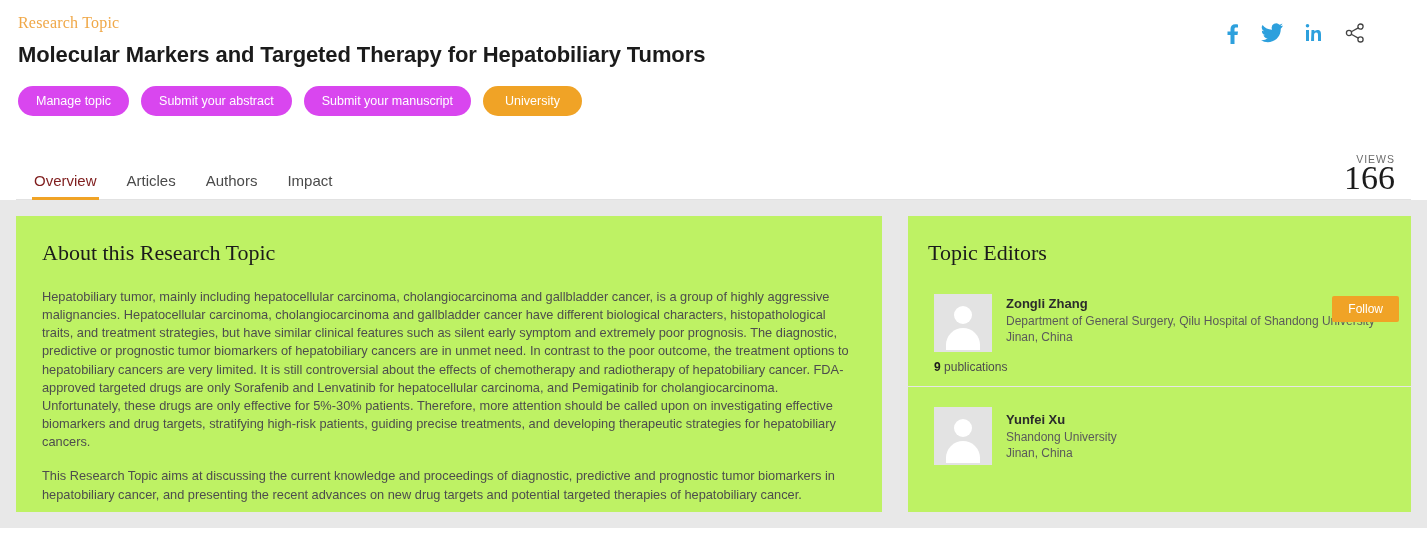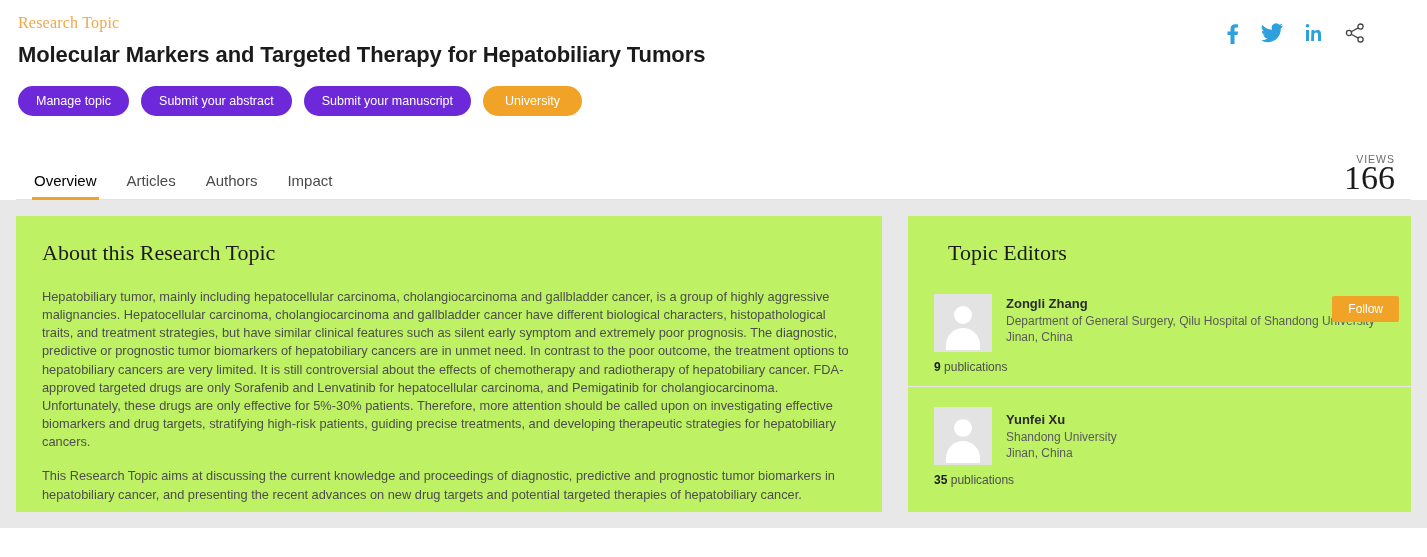--- a/index.html
+++ b/index.html
@@ -36,21 +36,21 @@
   .social svg { display: block; }
 
   .btn-row { display: flex; gap: 12px; margin: 0 0 0 2px; }
   .btn {
     border: none; outline: none; cursor: pointer;
     border-radius: 16px;
     height: 30px;
     padding: 0 18px;
     font-size: 12.5px;
     color: #ffffff;
-    background: #6d28d9;
+    background: #d946ef;
     font-family: "Liberation Sans", sans-serif;
     display: inline-flex; align-items: center; justify-content: center;
     white-space: nowrap;
   }
   .btn.participate { background: #f0a326; padding: 0 22px; }
 
   
   .tabs-wrap {
     margin-top: 40px;
     border-bottom: 1px solid #e2e2e2;
@@ -64,21 +64,21 @@
     height: 100%;
   }
   .tab {
     font-size: 15px;
     color: #4a4a4a;
     padding-bottom: 10px;
     cursor: pointer;
     position: relative;
     font-family: "Liberation Sans", sans-serif;
   }
-  .tab.active { color: #000000; text-align: center; }
+  .tab.active { color: #7f1d1d; text-align: center; }
   .tab.active::after {
     content: "";
     position: absolute;
     left: -2px; right: -2px; bottom: -1px;
     height: 3px;
     background: #f0a326;
   }
   .views {
     position: absolute;
     right: 16px; bottom: 4px;
@@ -112,21 +112,21 @@
   .left-card { width: 866px; }
   .right-card { width: 503px; padding: 24px 0 0 0; }
 
   .section-title {
     font-family: "Liberation Serif", serif;
     font-size: 22px;
     color: #1b1b1b;
     margin: 0 0 22px 0;
     font-weight: normal;
   }
-  .right-card .section-title { padding-left: 40px; }
+  .right-card .section-title { padding-left: 20px; }
 
   .para {
     font-size: 12.8px;
     line-height: 1.42;
     color: #4d4d4d;
     margin: 0 0 16px 0;
     text-align: left;
   }
   .para:last-child { margin-bottom: 0; }
 
@@ -285,21 +285,17 @@
           <div class="avatar">
             <div class="head"></div>
               <div class="body"></div>
           </div>
           <div class="editor-info">
             <div class="editor-name">Yunfei Xu</div>
             <div class="editor-aff">Shandong University</div>
             <div class="editor-aff">Jinan, China</div>
           </div>
         </div>
-        <div class="pubs">
-          <b>35</b>
-          <span>publications</span>
-        </div>
       </div>
 
     </div>
   </div>
 </div>
 
 </body></html>

